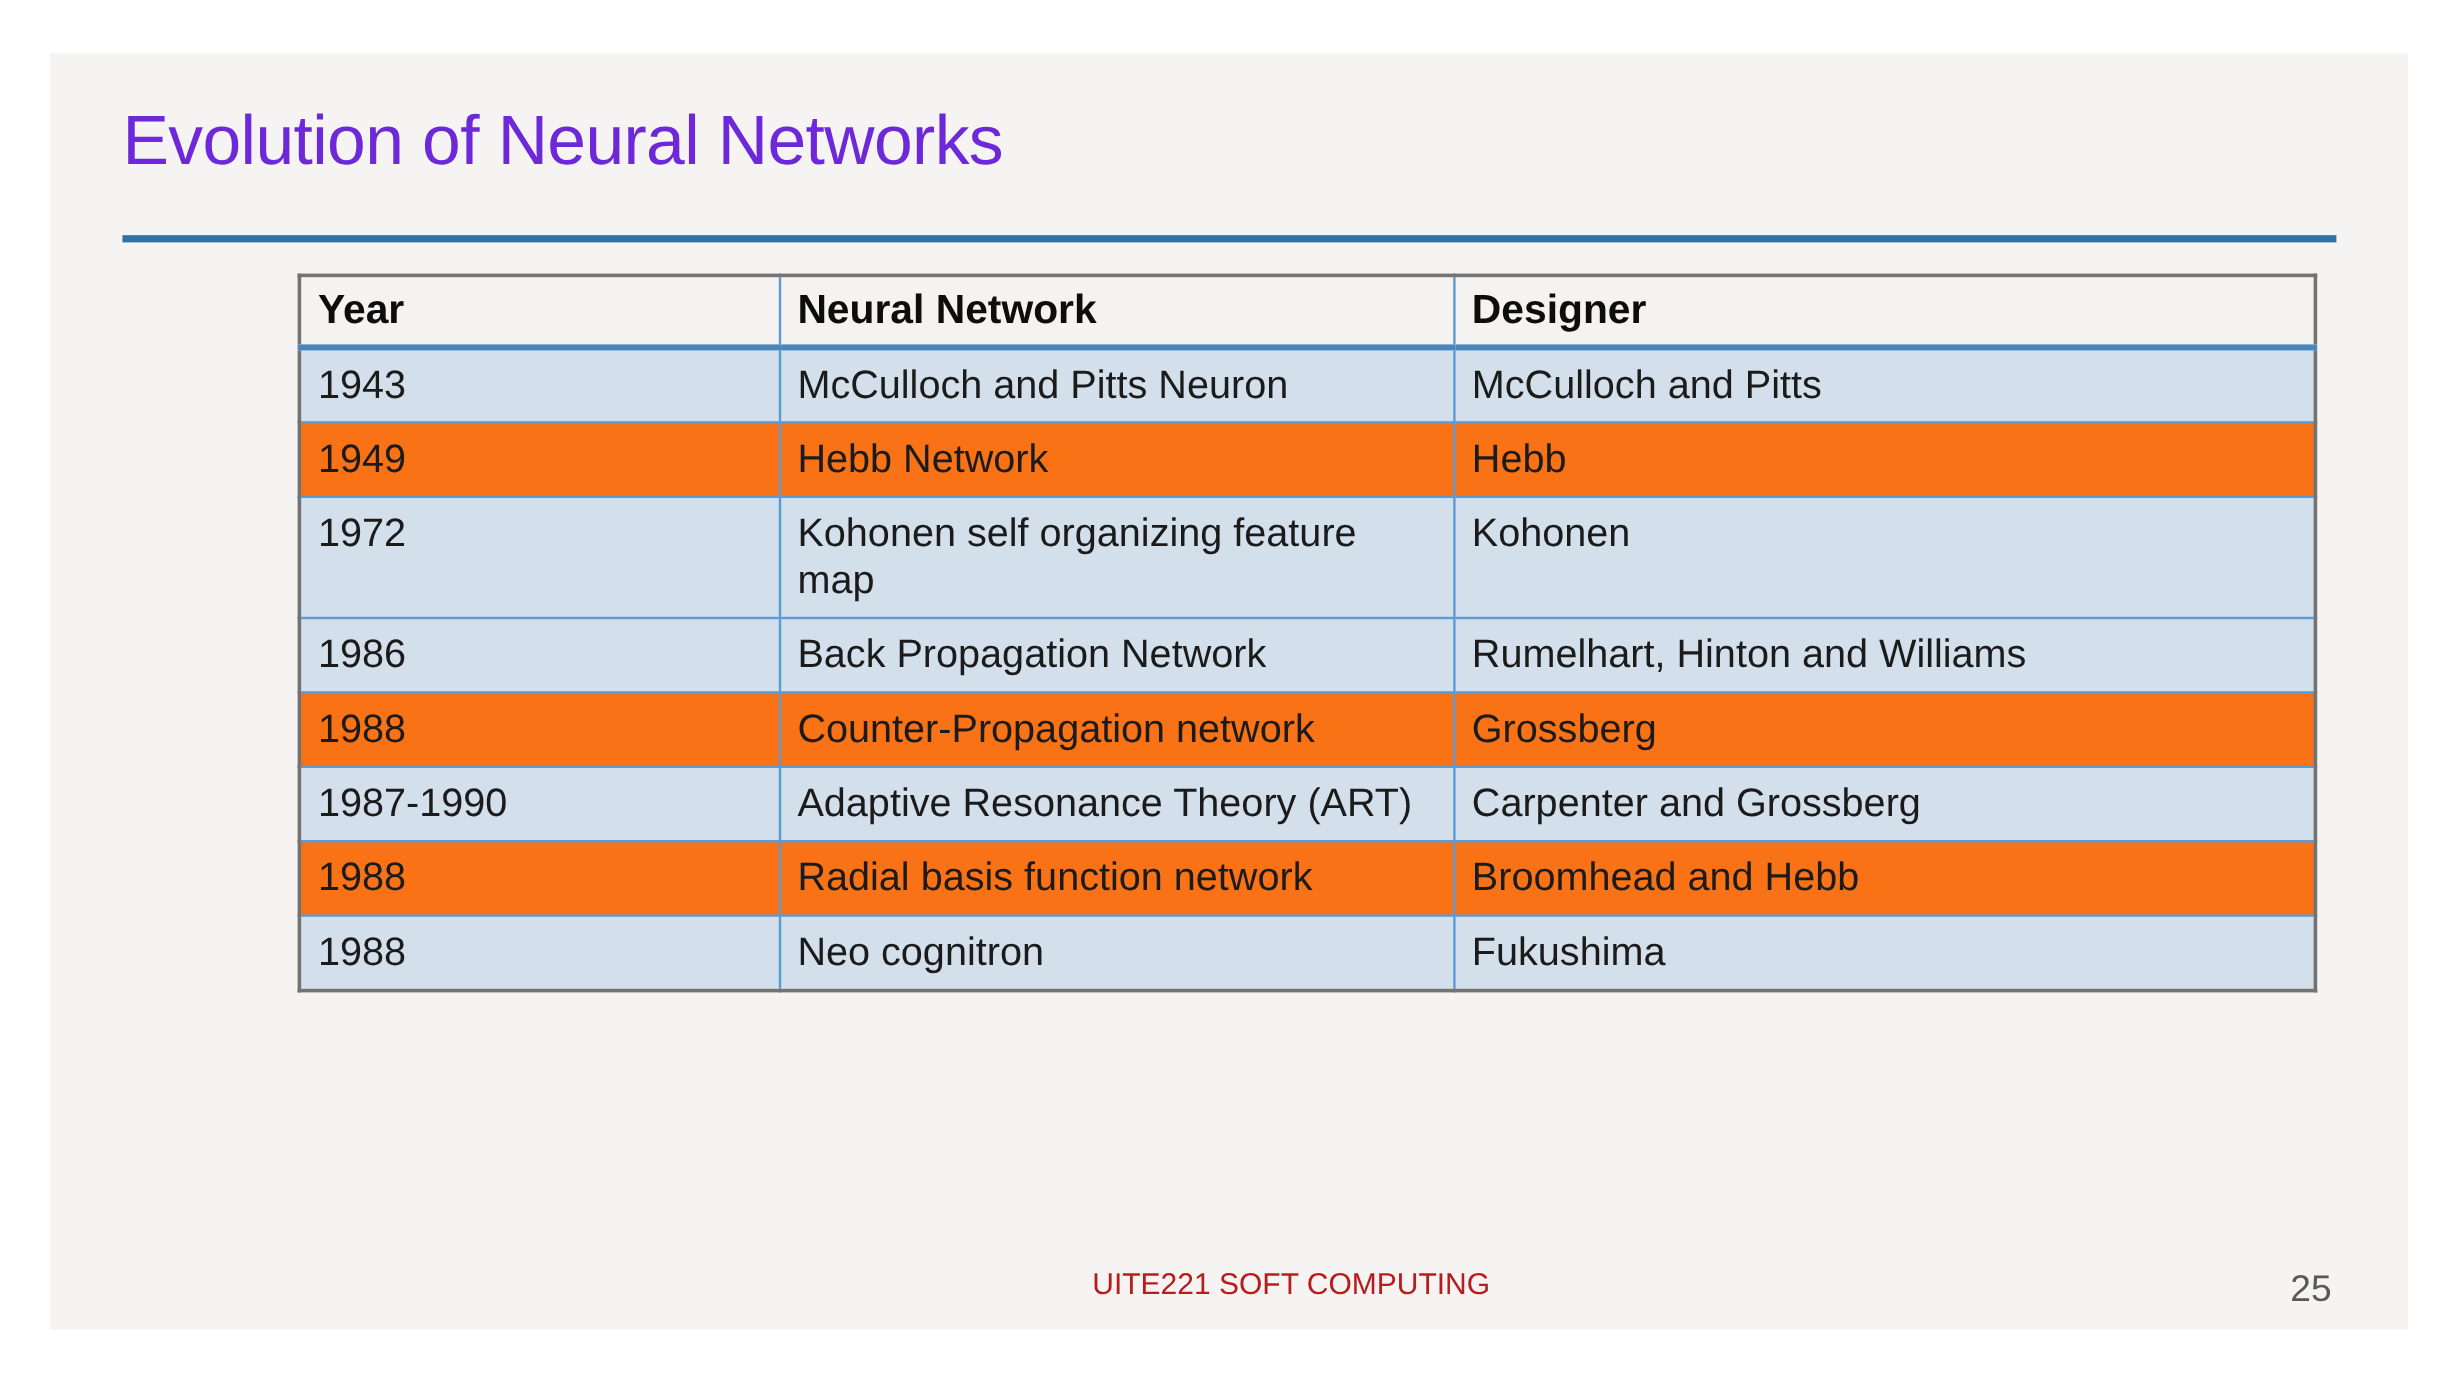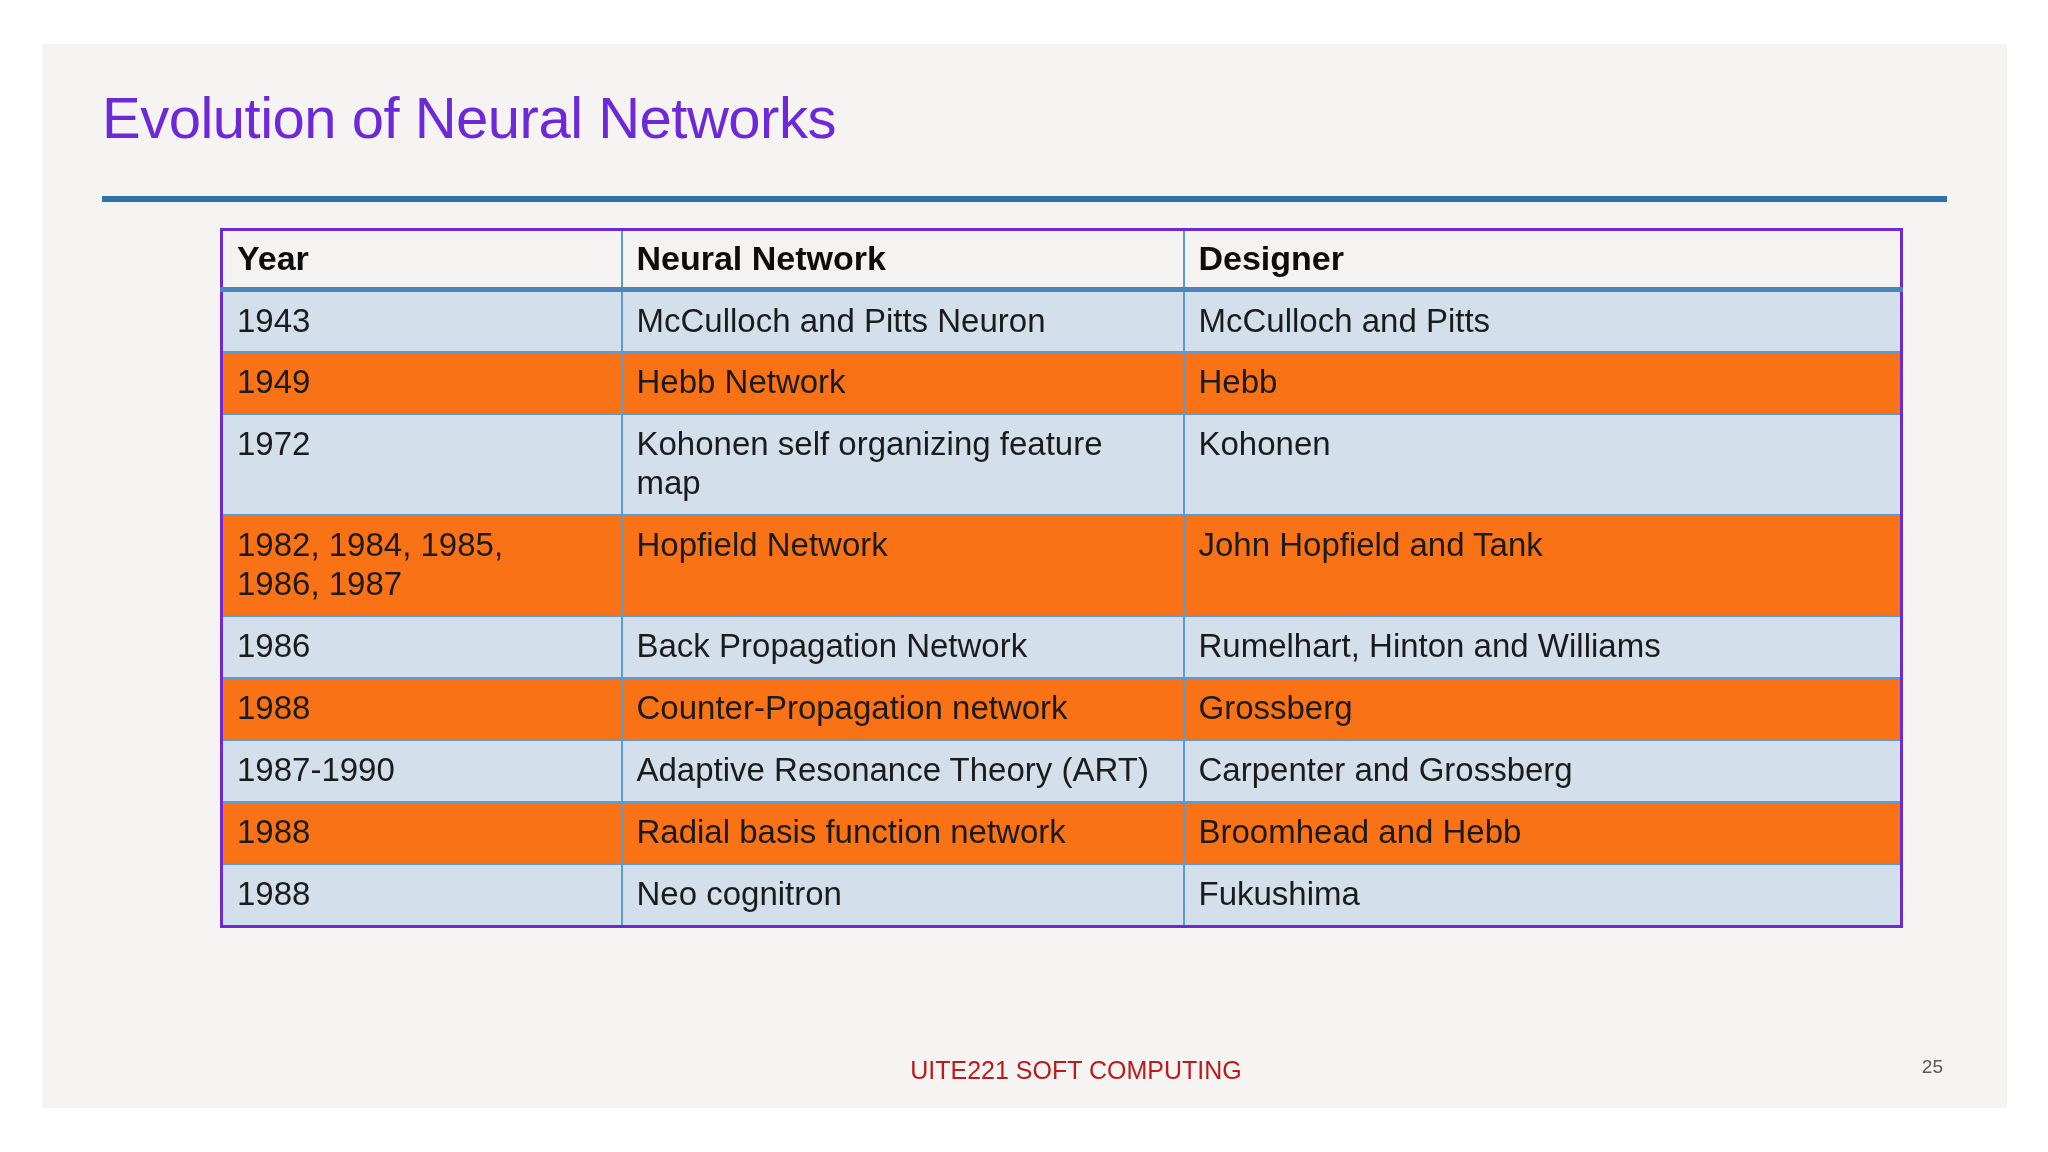--- a/index.html
+++ b/index.html
@@ -45,23 +45,24 @@
   .table-wrap {
     position: absolute;
     left: 178px;
     top: 184px;
     width: 1680px;
   }
   table.nn-table {
     width: 100%;
     border-collapse: collapse;
     table-layout: fixed;
-    border: 3px solid #6d28d9;
+    border: 3px solid #737373;
     font-size: 33px;
     color: #1b1b1b;
+    margin-left: 28px;
   }
   col.c-year { width: 400px; }
   col.c-net  { width: 562px; }
   col.c-des  { width: 718px; }
   .nn-table th {
     background: #f5f3f1;
     text-align: left;
     font-weight: 700;
     color: #0d0d0d;
     font-size: 34px;
@@ -87,21 +88,21 @@
     top: 1012px;
     width: 1680px;
     text-align: center;
     font-size: 25px;
     color: #b91c1c;
   }
   .footer-page {
     position: absolute;
     right: 64px;
     top: 1012px;
-    font-size: 19px;
+    font-size: 31px;
     color: #595959;
   }
 </style>
 </head>
 <body>
 
 <div class="page">
   <div class="slide">
 
     <h1 class="title">Evolution of Neural Networks</h1>
@@ -131,25 +132,20 @@
             <tr class="stripe-light">
               <td>1949</td>
               <td>Hebb Network</td>
               <td>Hebb</td>
             </tr>
             <tr class="stripe-blue">
               <td>1972</td>
               <td>Kohonen self organizing feature map</td>
               <td>Kohonen</td>
             </tr>
-            <tr class="stripe-light">
-              <td>1982, 1984, 1985, 1986, 1987</td>
-              <td>Hopfield Network</td>
-              <td>John Hopfield and Tank</td>
-            </tr>
             <tr class="stripe-blue">
               <td>1986</td>
               <td>Back Propagation Network</td>
               <td>Rumelhart, Hinton and Williams</td>
             </tr>
             <tr class="stripe-light">
               <td>1988</td>
               <td>Counter-Propagation network</td>
               <td>Grossberg</td>
             </tr>

